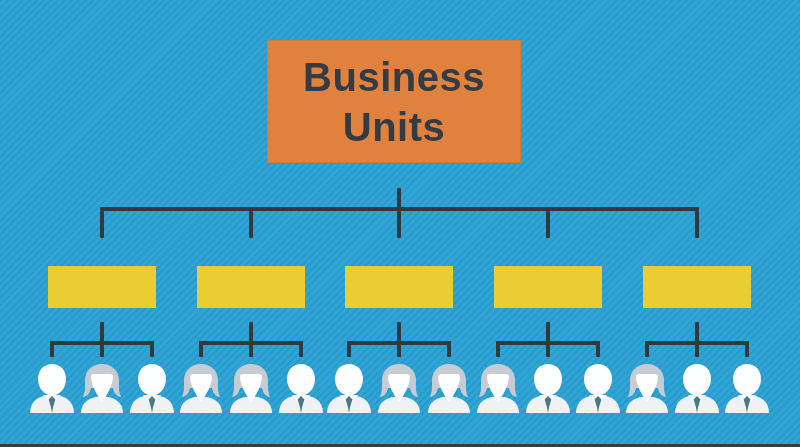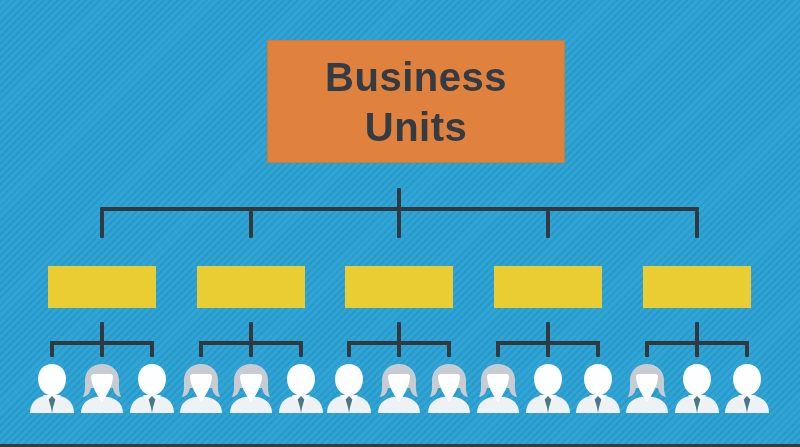--- a/index.html
+++ b/index.html
@@ -5,21 +5,21 @@
   html,body{margin:0;padding:0;background:#1b2730;}
   #canvas{
     position:relative;width:800px;height:447px;overflow:hidden;
     font-family:"Liberation Sans",sans-serif;
     background-color:var(--bg,#2AA2D4);
     background-image:repeating-linear-gradient(135deg,
       rgba(0,0,0,0.045) 0px, rgba(0,0,0,0.045) 2px,
       rgba(255,255,255,0.025) 2px, rgba(255,255,255,0.025) 5px);
   }
   .root-box{
-    position:absolute;left:267px;top:40px;width:298px;height:123px;
+    position:absolute;left:267px;top:40px;width:254px;height:123px;
     background:var(--root-box,#E0813E);
     display:flex;align-items:center;justify-content:center;text-align:center;
     box-shadow:0 0 0 1px rgba(0,0,0,0.06) inset;
   }
   .root-label{
     color:var(--root-text,#333B44);font-size:40px;font-weight:700;
     line-height:50px;letter-spacing:0.5px;padding:0 14px;
   }
   .line{position:absolute;background:var(--line,#31383E);border-radius:1px;}
   .unit-col{position:absolute;top:0;width:148px;height:447px;}

